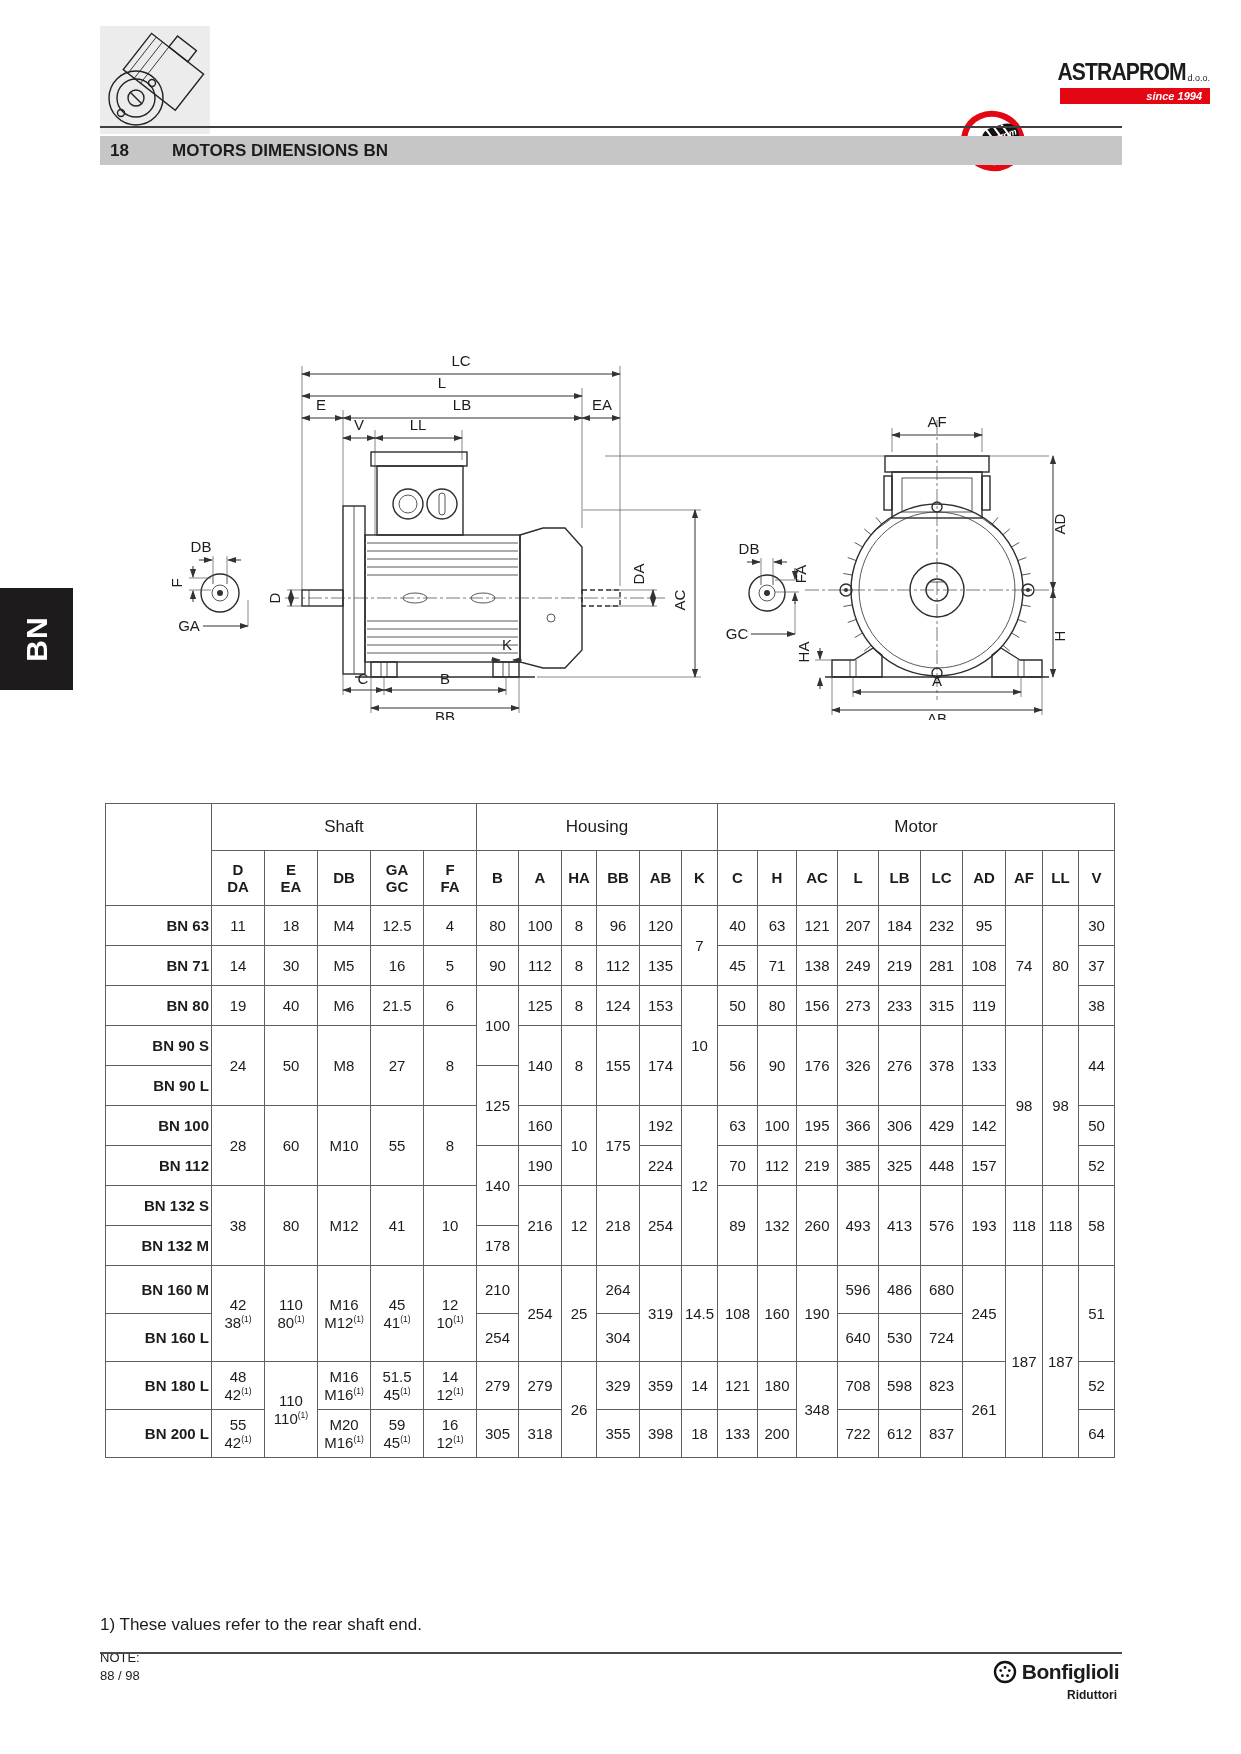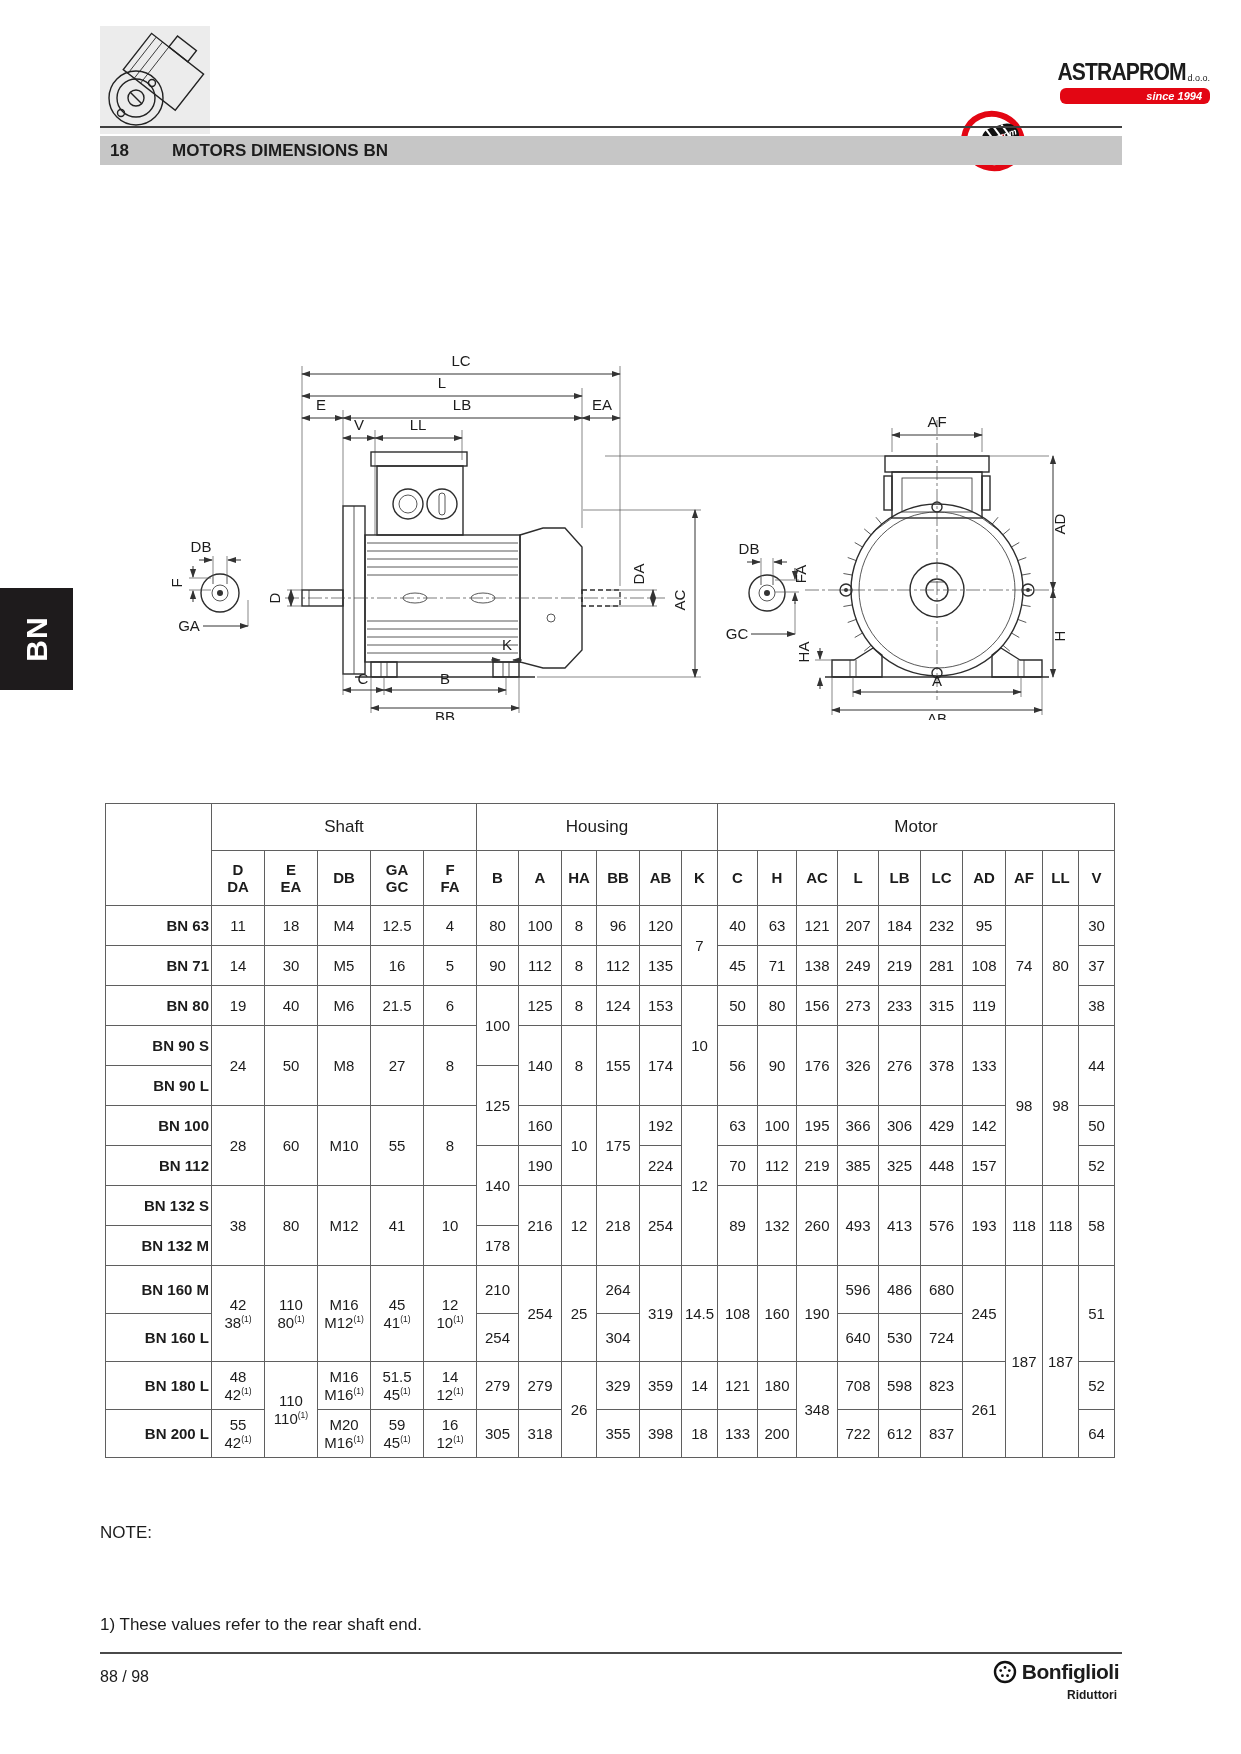--- a/index.html
+++ b/index.html
@@ -8,21 +8,21 @@
 
   
   .thumb{position:absolute;left:100px;top:26px;width:110px;height:108px;background:#ececec;}
 
   
   .astra{position:absolute;left:960px;top:24px;width:250px;height:120px;margin-top:34px;}
   .astra-row{display:flex;align-items:flex-end;justify-content:flex-end;}
   .astra-name{font-size:24px;font-weight:bold;letter-spacing:-1px;transform:scaleX(.88);transform-origin:right;}
   .astra-doo{font-size:9px;margin-left:2px;padding-bottom:3px;}
   .astra-bar{margin-top:2px;margin-left:auto;width:150px;height:16px;background:#e30613;color:#fff;
-             font-size:11px;font-style:italic;text-align:right;line-height:16px;padding-right:8px;box-sizing:border-box;font-weight:bold;border-radius:6px;}
+             font-size:11px;font-style:italic;text-align:right;line-height:16px;padding-right:8px;box-sizing:border-box;font-weight:bold;}
   .astra-badge{margin-top:4px;margin-left:auto;margin-right:18px;width:66px;height:66px;}
 
   .toprule{position:absolute;left:100px;top:126px;width:1022px;height:2px;background:#3f3f3f;}
   .titlebar{position:absolute;left:100px;top:136px;width:1022px;height:29px;background:#c6c6c6;
             display:flex;align-items:center;font-weight:bold;font-size:17px;}
   .titlebar .num{margin-left:10px;width:62px;}
   .sectionbox{position:absolute;left:100px;top:199px;width:230px;height:47px;background:#757575;
               color:#fff;font-weight:bold;font-size:26px;display:flex;align-items:center;justify-content:center;letter-spacing:1px;}
 
   .sidetab{position:absolute;left:0;top:588px;width:73px;height:102px;background:#1e1b1c;}
@@ -43,24 +43,24 @@
   table.dim{border-collapse:collapse;table-layout:fixed;}
   table.dim th,table.dim td{border:1.5px solid #5f5f5f;padding:0 2px;text-align:center;vertical-align:middle;
                             font-size:15px;font-weight:normal;line-height:1.15;}
   table.dim .grp{height:46px;font-size:17px;}
   table.dim .colh{height:54px;font-weight:bold;}
   table.dim .rowh{text-align:right;padding-left:7px;font-weight:bold;white-space:nowrap;}
   table.dim tbody tr{height:40px;}
   table.dim tbody tr.tall{height:48px;}
   table.dim sup{font-size:8.5px;vertical-align:super;line-height:0;}
 
-  .note-title{position:absolute;left:100px;top:1523px;font-size:17px;}
+  .note-title{position:absolute;left:100px;top:1650px;font-size:13px;}
   .note-text{position:absolute;left:100px;top:1615px;font-size:17px;}
   .footrule{position:absolute;left:100px;top:1652px;width:1022px;height:1.6px;background:#4a4a4a;}
-  .pagenum{position:absolute;left:100px;top:1668px;font-size:16px;}
+  .pagenum{position:absolute;left:100px;top:1668px;font-size:13px;}
   .bonf{position:absolute;right:122px;top:1660px;text-align:right;}
   .bonf .row1{display:flex;align-items:flex-end;justify-content:flex-end;gap:5px;}
   .bonf .name{font-size:21px;font-weight:bold;letter-spacing:-.5px;}
   .bonf .sub{font-size:12px;font-weight:bold;margin-top:4px;padding-right:2px;}
 </style>
 </head>
 <body>
 
 <div class="page">
 

